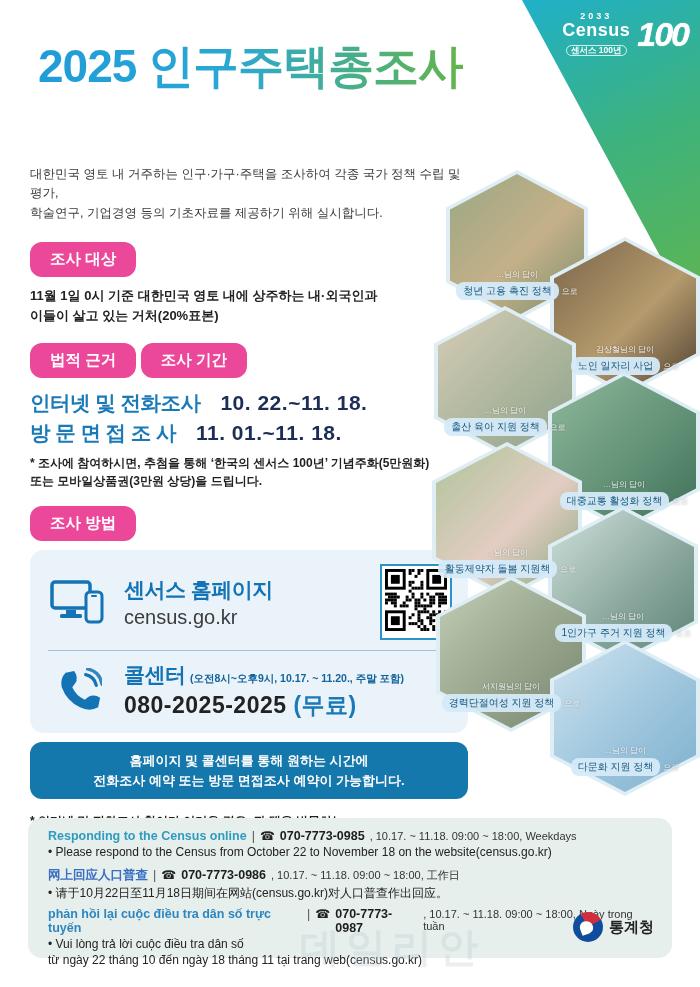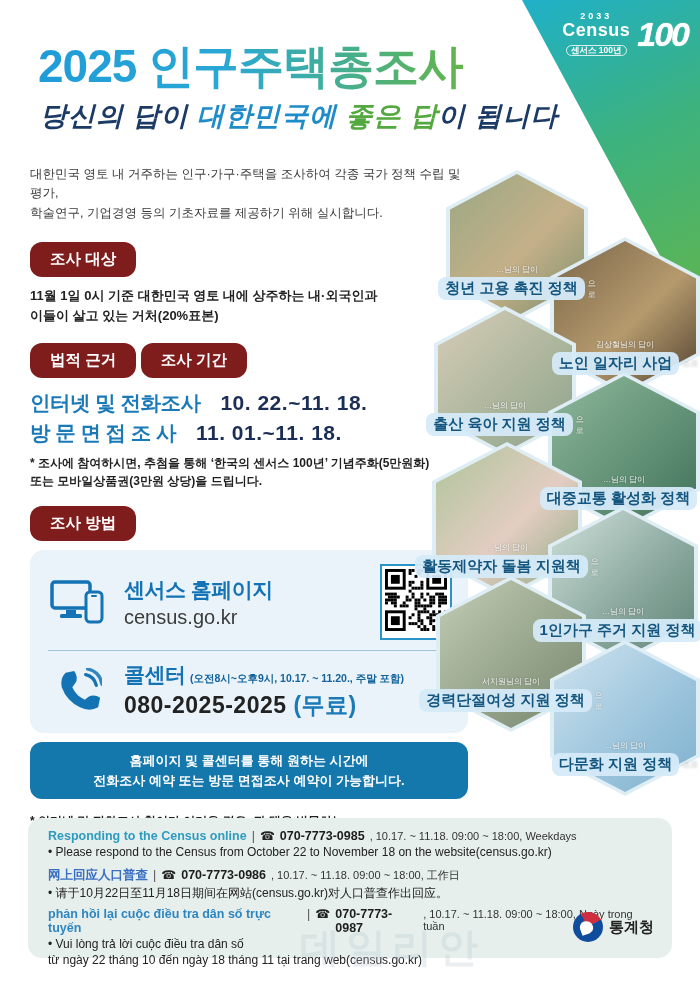--- a/index.html
+++ b/index.html
@@ -22,21 +22,21 @@
            background:linear-gradient(90deg,#1f9cd8 0%,#2aa8d4 45%,#63b54a 100%);
            -webkit-background-clip:text; background-clip:text; color:transparent; }
   .subtitle { position:absolute; left:40px; top:98px; font-size:27px; font-weight:bold; font-style:italic; letter-spacing:1px; }
   .subtitle .s1,.subtitle .s4 { color:#1c3a66; }
   .subtitle .s2 { color:#1e8cc9; }
   .subtitle .s3 { color:#53a93f; }
 
   
   .left-col { position:absolute; left:30px; top:165px; width:438px; }
   .intro { font-size:12.5px; color:#3a3a3a; line-height:1.55; white-space:pre-line; margin-bottom:15px; }
-  .badge { display:inline-block; background:#7f1d1d; color:#fff; font-weight:bold; font-size:15.5px;
+  .badge { display:inline-block; background:#ec4899; color:#fff; font-weight:bold; font-size:15.5px;
            padding:7px 20px; border-radius:12px; margin:4px 0 9px; }
   .sect-body { font-size:13px; font-weight:bold; color:#222; line-height:1.5; white-space:pre-line; margin-bottom:14px; }
   .period-row { display:flex; align-items:baseline; gap:20px; margin:2px 0; }
   .period-label { font-size:20.5px; font-weight:800; color:#1a7ab8; letter-spacing:-.5px; }
   .period-date { font-size:21px; font-weight:800; color:#1c2e56; letter-spacing:.5px; }
   .small-note { font-size:12px; font-weight:bold; color:#1f1f1f; line-height:1.5; white-space:pre-line; margin:7px 0 12px; }
 
   
   .method-box { background:#e9f3f9; border-radius:14px; padding:14px 16px 12px; width:438px; }
   .m-row { display:flex; align-items:center; gap:12px; }
@@ -53,21 +53,21 @@
             text-align:center; line-height:1.5; padding:9px 8px; width:438px; margin-top:9px; white-space:pre-line; }
   .legal-note { font-size:12.5px; font-weight:bold; color:#111; line-height:1.55; white-space:pre-line; }
 
   
   .hex { position:absolute; }
   .hex .ring { position:absolute; inset:0; background:#dfeef5; clip-path:polygon(50% 0,100% 25%,100% 75%,50% 100%,0 75%,0 25%); }
   .hex .photo { position:absolute; inset:4px; clip-path:polygon(50% 0,100% 25%,100% 75%,50% 100%,0 75%,0 25%); }
   .hex .cap { position:absolute; left:0; right:0; bottom:20px; text-align:center; z-index:2; }
   .cap-small { font-size:8px; color:rgba(255,255,255,.92); text-shadow:0 0 2px rgba(0,0,0,.4); margin-bottom:2px; }
   .cap-line { display:flex; justify-content:center; align-items:center; gap:3px; }
-  .cap-badge { background:rgba(213,234,248,.95); color:#14567f; font-size:15px; font-weight:bold;
+  .cap-badge { background:rgba(213,234,248,.95); color:#14567f; font-size:10px; font-weight:normal;
                padding:2px 7px; border-radius:8px; white-space:nowrap; }
   .cap-suffix { font-size:8px; color:rgba(255,255,255,.9); text-shadow:0 0 2px rgba(0,0,0,.4); }
   .p1 { background:linear-gradient(135deg,#9aa885 0%,#c4b088 55%,#7d8f6e 100%); }
   .p2 { background:linear-gradient(135deg,#7a6549 0%,#b59a6d 55%,#4f4030 100%); }
   .p3 { background:linear-gradient(135deg,#d7ccb8 0%,#a9b49a 60%,#8fa28f 100%); }
   .p4 { background:linear-gradient(135deg,#8fb89c 0%,#5f8f74 60%,#3f6f57 100%); }
   .p5 { background:linear-gradient(135deg,#aec49a 0%,#e3cdc2 55%,#8aa87e 100%); }
   .p6 { background:linear-gradient(135deg,#cfe0db 0%,#87a59a 60%,#5f8376 100%); }
   .p7 { background:linear-gradient(135deg,#c2cdb4 0%,#93a289 60%,#76866d 100%); }
   .p8 { background:linear-gradient(135deg,#cfe3ef 0%,#9ec6dd 55%,#7fb0cf 100%); }
@@ -112,23 +112,20 @@
   <div class="census-logo">
     <div class="stack">
       <div class="yr">2033</div>
       <div class="nm">Census</div>
       <div class="sb">센서스 100년</div>
     </div>
     <div class="hundred">100</div>
   </div>
 
   <div class="title">2025 인구주택총조사</div>
-  <div class="subtitle">
-    <span class="s1">당신의 답이 </span><span class="s2">대한민국에 </span><span class="s3">좋은 답</span><span class="s4">이 됩니다</span>
-  </div>
 
   <div class="left-col">
     <div class="intro">대한민국 영토 내 거주하는 인구·가구·주택을 조사하여 각종 국가 정책 수립 및 평가,
 학술연구, 기업경영 등의 기초자료를 제공하기 위해 실시합니다.</div>
 
     <div class="badge">조사 대상</div>
     <div class="sect-body">11월 1일 0시 기준 대한민국 영토 내에 상주하는 내·외국인과
 이들이 살고 있는 거처(20%표본)</div>
 
     <div class="badge">법적 근거</div>

